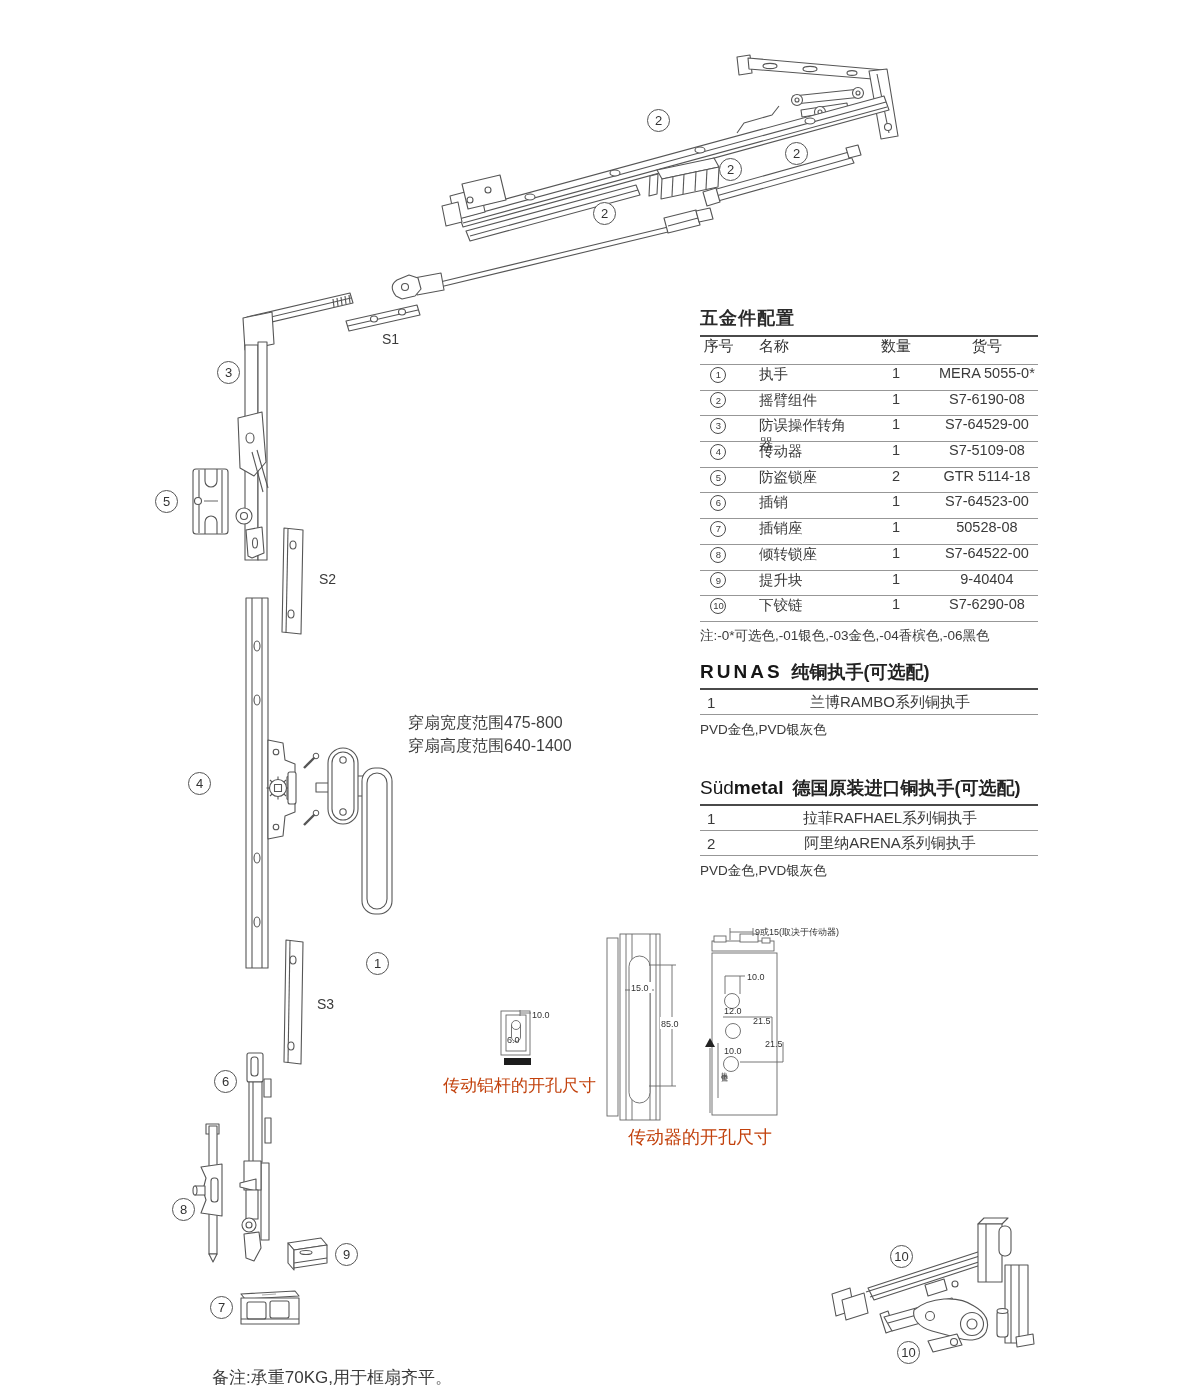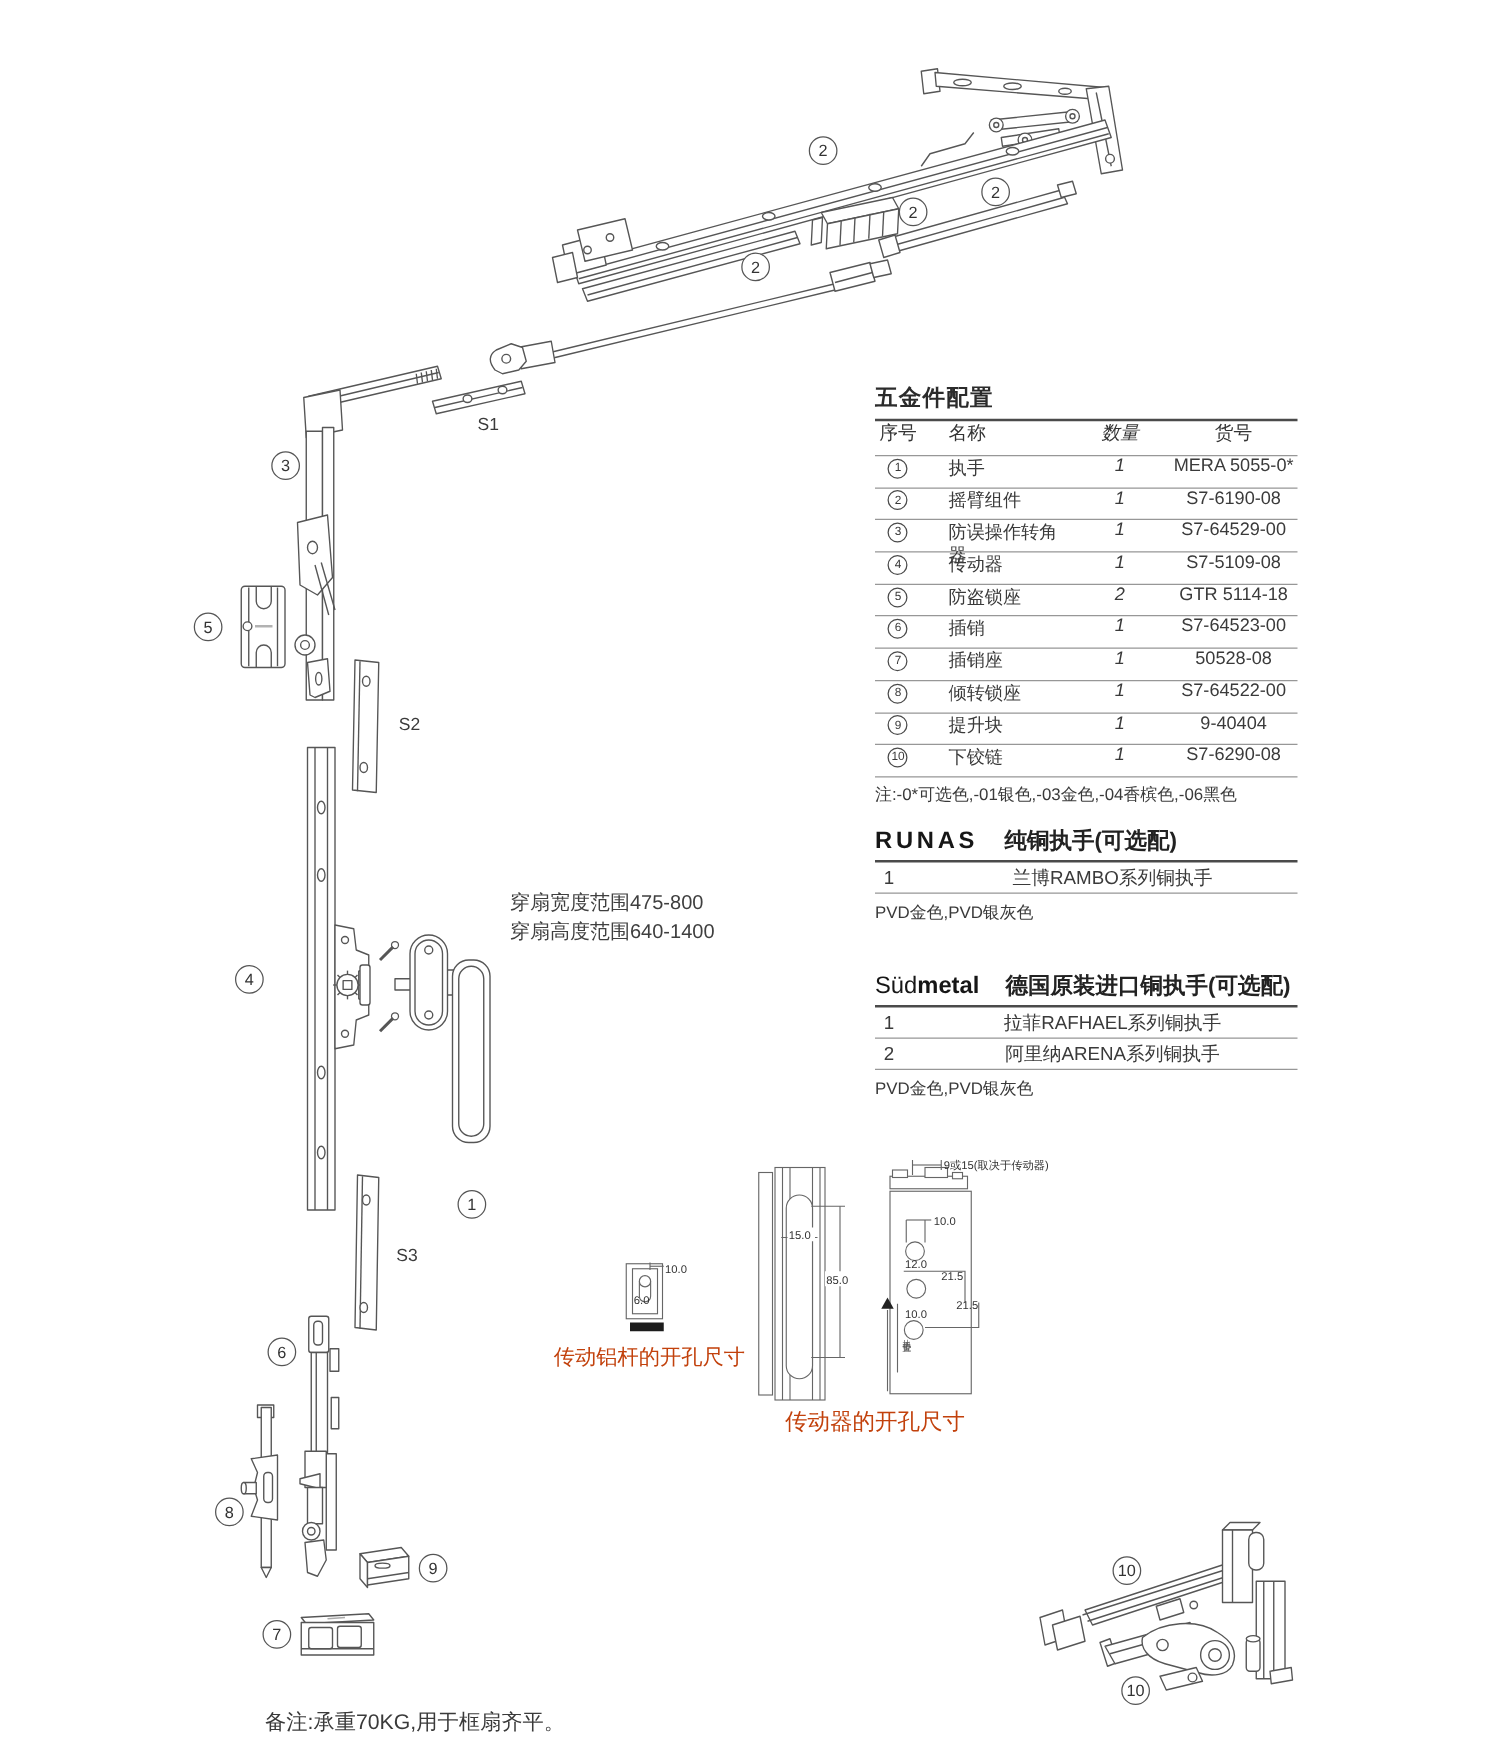--- a/index.html
+++ b/index.html
@@ -18,33 +18,33 @@
 
   
   .ptable { position:absolute; left:700px; top:306px; width:338px; }
   .ptable .title { font-size:18px; font-weight:bold; color:#2b2b2b; padding-bottom:5px;
     border-bottom:2px solid #4a4a4a; letter-spacing:1px; }
   .trow { display:flex; align-items:flex-start; border-bottom:1px solid #979797;gap:18px; }
   .trow.head { height:28px; font-size:15px; color:#333; }
   .trow.r { height:25.7px; font-size:14.5px; }
   .col-no { width:44px; text-align:center; }
   .col-name { width:120px; text-align:left; padding-left:4px; }
-  .col-qty { width:52px; text-align:center;font-style:italic; }
+  .col-qty { width:52px; text-align:center; }
   .col-code { width:122px; text-align:center; }
   .circ { display:inline-flex; width:16px; height:16px; border:1px solid #4a4a4a;
     border-radius:50%; align-items:center; justify-content:center; font-size:9.5px; line-height:1; }
   .ptable .foot { font-size:13.5px; padding-top:5px; color:#3a3a3a; }
 
   
   .formulas { position:absolute; left:410px; top:434px; font-size:16px; line-height:23.4px; color:#3f3f3f; }
   .ranges { position:absolute; left:408px; top:664px; font-size:16px; line-height:23px; color:#3f3f3f;margin-top:47px; }
 
   
   .optblock { position:absolute; width:338px; }
-  .optblock .tline { display:flex; align-items:baseline; gap:21px; padding-bottom:4px;
+  .optblock .tline { display:flex; align-items:baseline; gap:9px; padding-bottom:4px;
     border-bottom:2px solid #4a4a4a; white-space:nowrap; }
   .brand-runas { font-size:19px; font-weight:bold; letter-spacing:3px; color:#161616; }
   .brand-sud { font-size:19px; color:#161616; }
   .brand-sud .bold { font-weight:bold; }
   .opt-title { font-size:18px; font-weight:bold; color:#222; }
   .optblock .orow { display:flex; align-items:center; height:25px;
     border-bottom:1px solid #979797; font-size:15px; }
   .optblock .orow .no { width:42px; padding-left:7px; }
   .optblock .orow .nm { flex:1; text-align:center; }
   .optblock .pnote { font-size:13.5px; padding-top:6px; color:#3a3a3a; }

